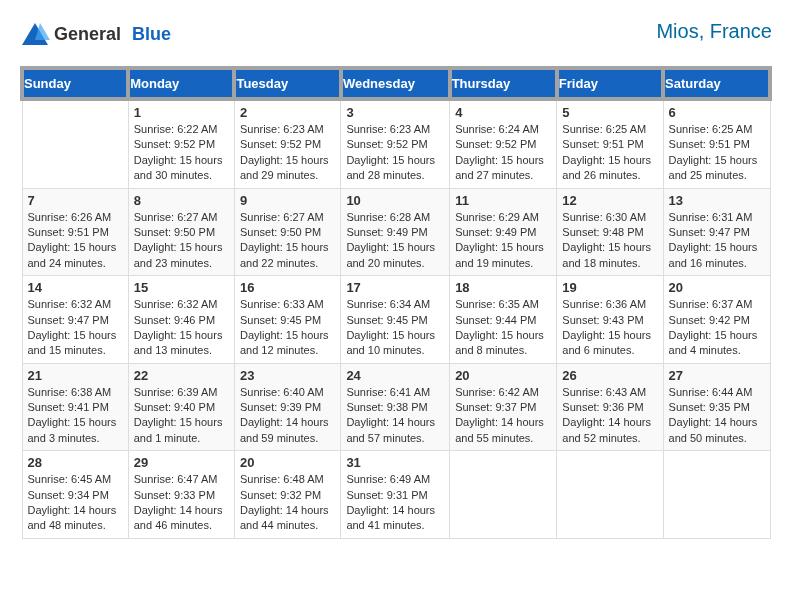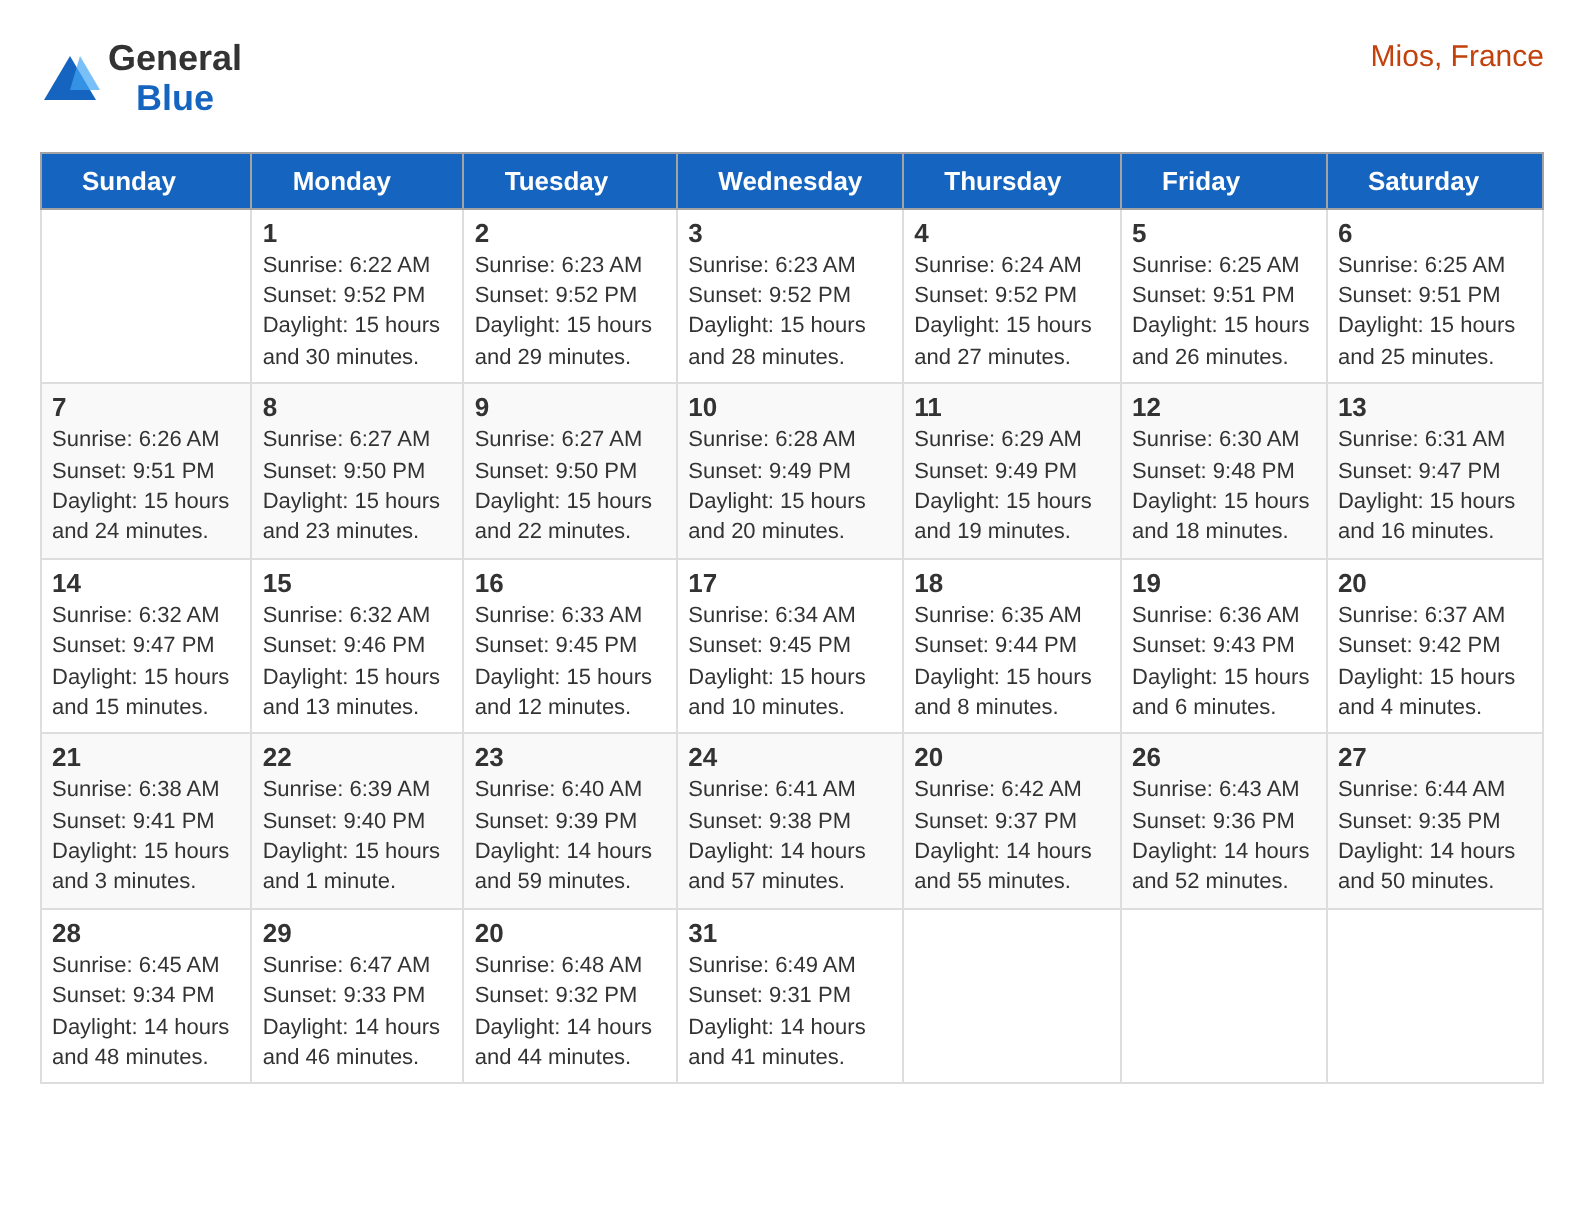--- a/index.html
+++ b/index.html
@@ -15,22 +15,23 @@
       justify-content: space-between;
       align-items: flex-start;
       margin-bottom: 16px;
     }
     .logo {
       display: flex;
       align-items: center;
     }
     .logo-text {
       display: flex;
-      flex-direction: column;
+      flex-direction: row;
       line-height: 1.1;
+      gap: 11px;
     }
     .logo-general {
       font-size: 18px;
       font-weight: bold;
       color: #333;
     }
     .logo-blue {
       font-size: 18px;
       font-weight: bold;
       color: #1565c0;
@@ -44,38 +45,38 @@
     .title-block {
       text-align: right;
     }
     .month-title {
       font-size: 42px;
       font-weight: bold;
       color: #333;
       line-height: 1.1;
     }
     .location {
-      font-size: 15px;
-      color: #c2410c;
+      font-size: 20px;
+      color: #0369a1;
     }
     table {
       width: 100%;
       border-collapse: collapse;
       font-size: 11px;
     }
     thead tr {
       background-color: #1565c0;
       color: #fff;
     }
     thead th {
-      padding: 6px 20px;
+      padding: 6px 0;
       text-align: left;
       font-size: 13px;
       font-weight: bold;
-      border: 1px solid #a3a3a3;
+      border: 4px solid #a3a3a3;
     }
     tbody tr {
       vertical-align: top;
     }
     tbody td {
       border: 1px solid #ddd;
       padding: 4px 5px;
       min-height: 80px;
       width: 113px;
     }

